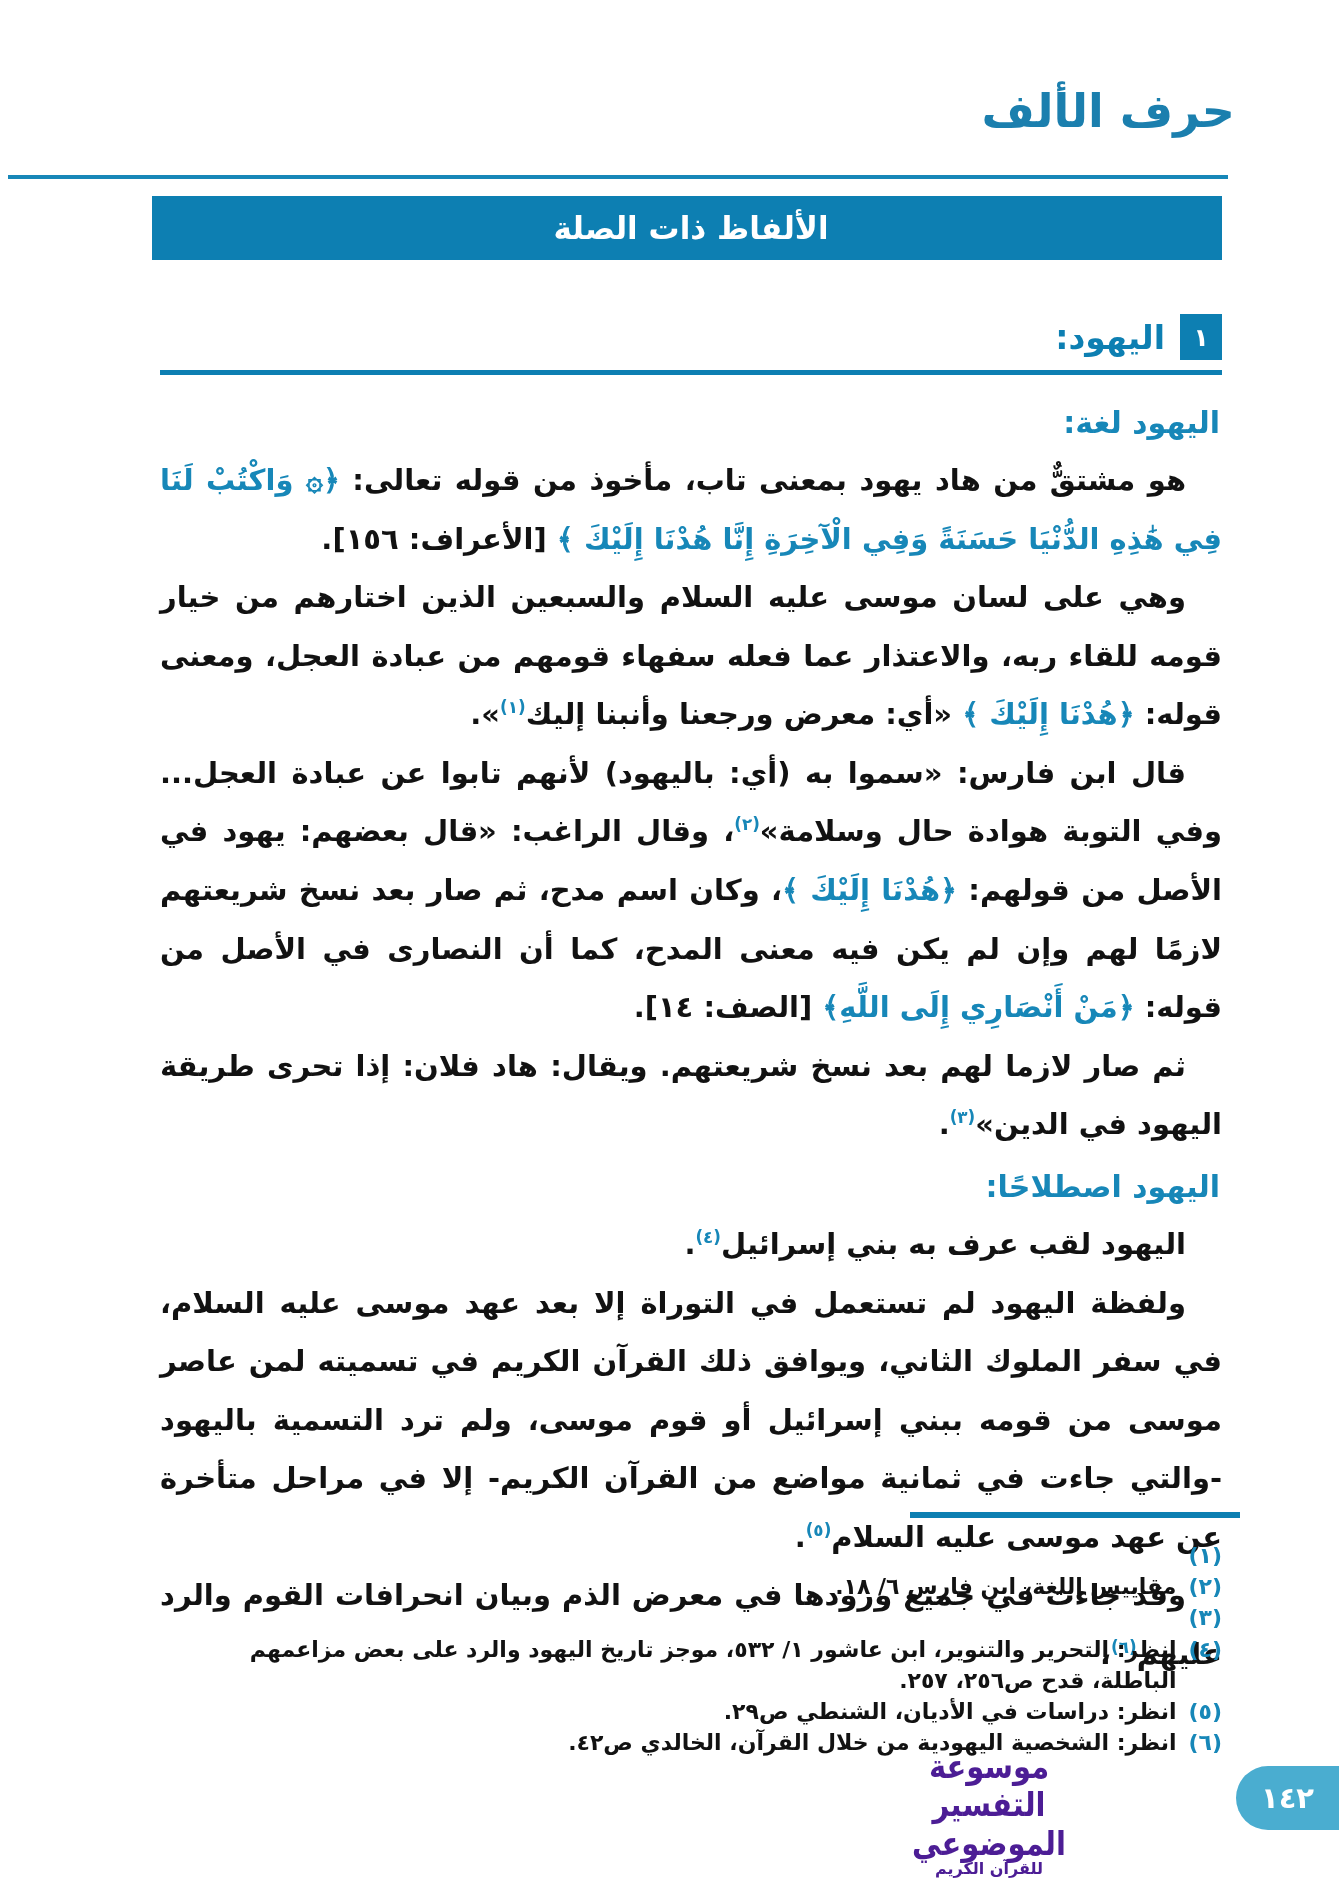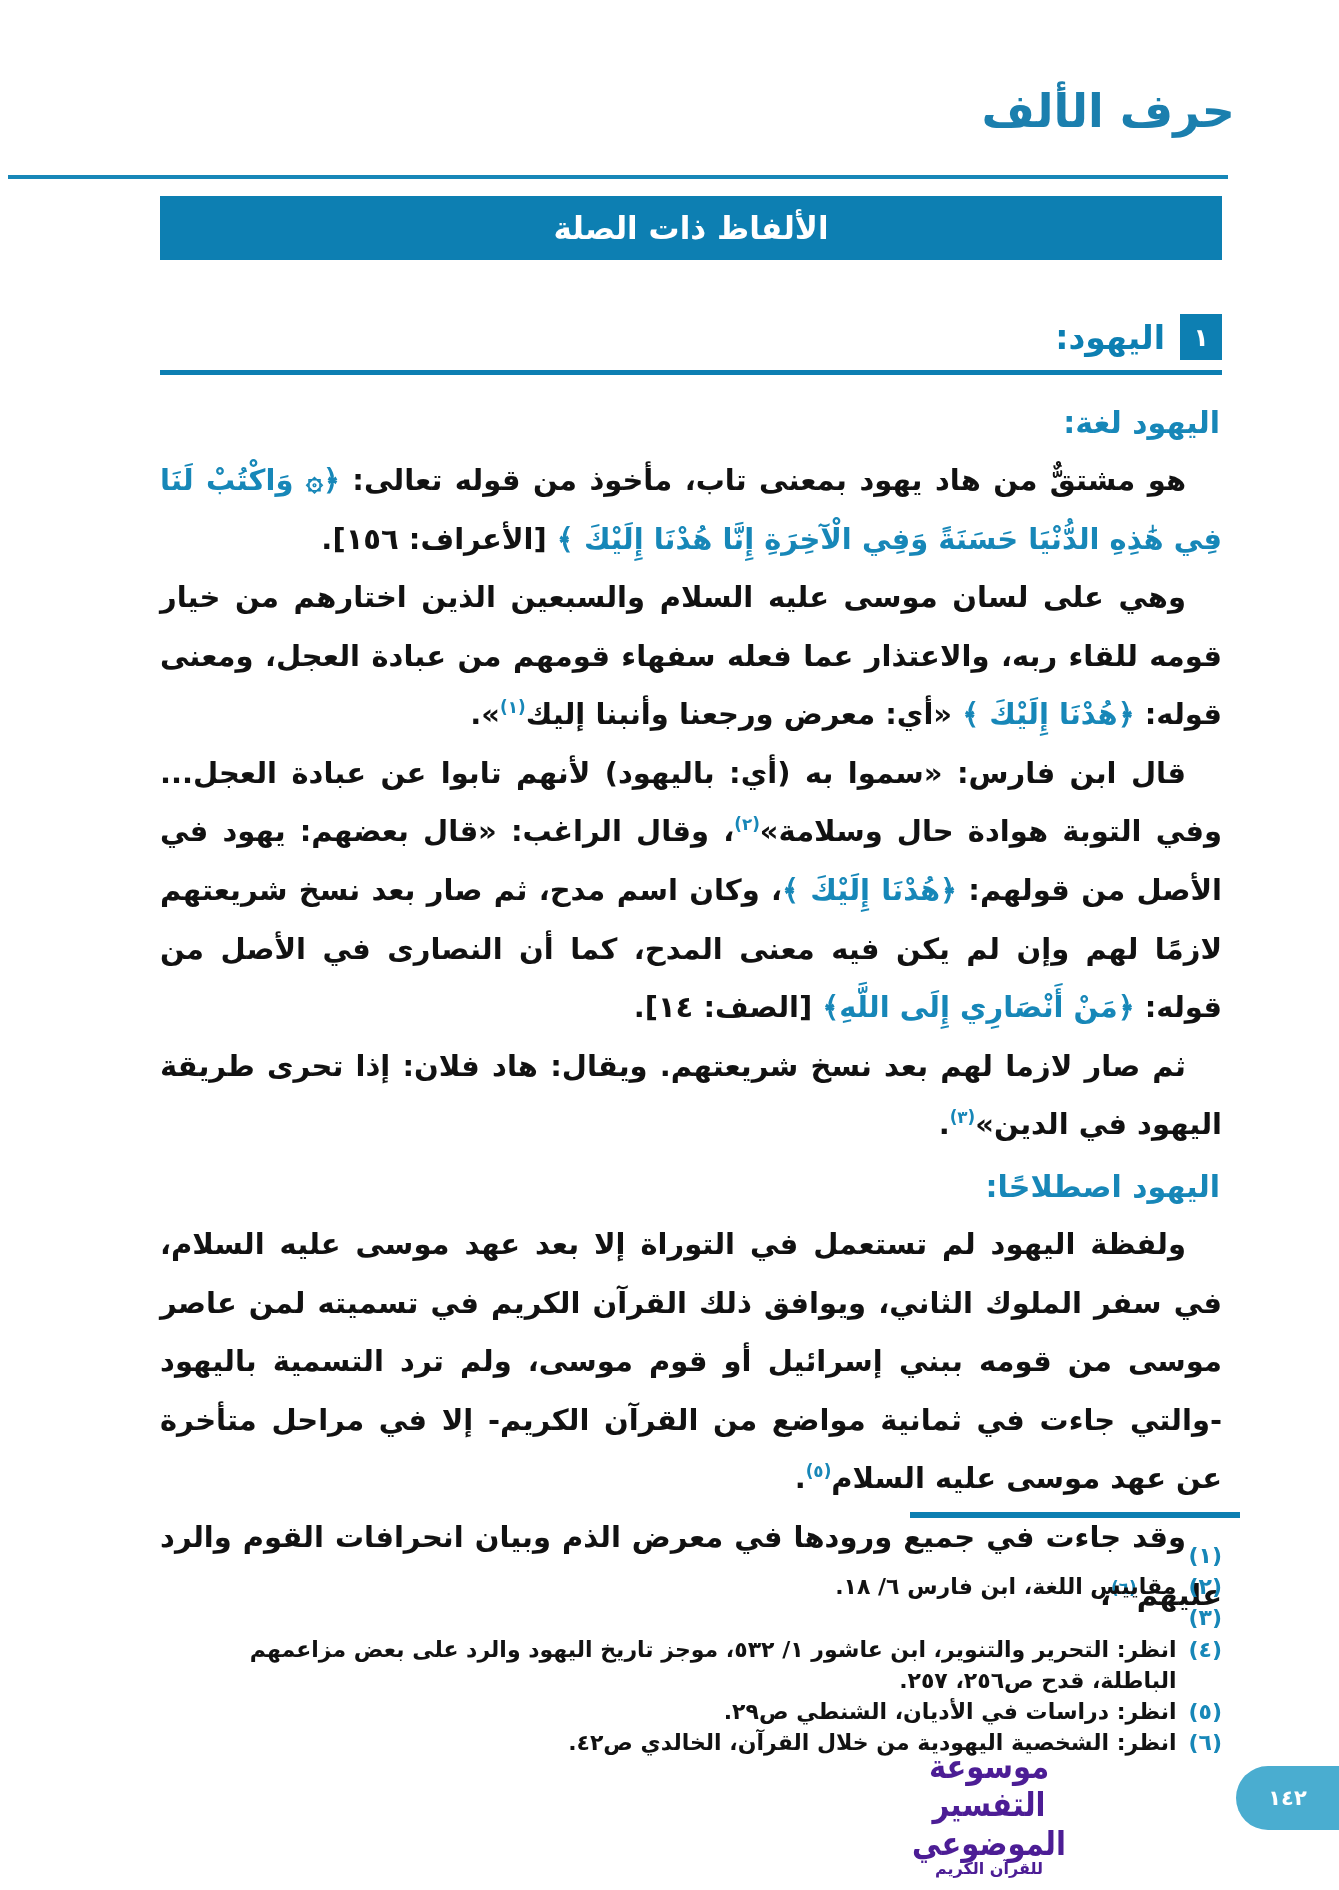--- a/index.html
+++ b/index.html
@@ -20,21 +20,21 @@
   }
   .header-rule{
     position:absolute;top:175px;left:8px;width:1220px;height:4px;
     background:#1787b8;
   }
   
   .banner{
     position:absolute;top:196px;right:117px;width:1062px;height:64px;
     background:#0d7fb2;color:#ffffff;
     display:flex;align-items:center;justify-content:center;
-    font-size:31px;font-weight:bold;
+    font-size:31px;font-weight:bold;padding-left:8px;
   }
   
   .section-row{
     position:absolute;top:314px;right:117px;
     display:flex;align-items:center;gap:15px;
   }
   .section-numbox{
     width:42px;height:46px;background:#0d7fb2;color:#ffffff;
     display:flex;align-items:center;justify-content:center;
     font-size:25px;font-weight:bold;flex:0 0 auto;
@@ -83,21 +83,21 @@
     text-align:center;color:#4c1d95;line-height:1.15;
   }
   .footer-logo .l1{font-size:29px;font-weight:bold;display:block;
     transform:scaleY(1.15);}
   .footer-logo .l2{font-size:16px;font-weight:bold;display:block;margin-top:4px;}
   .page-pill{
     position:absolute;top:1766px;right:0;width:103px;height:64px;
     background:#4aadd0;color:#ffffff;
     border-radius:32px 0 0 32px;
     display:flex;align-items:center;justify-content:center;
-    font-size:21px;font-weight:bold;
+    font-size:29px;font-weight:bold;
   }
 </style>
 </head>
 <body>
 
 <div class="page">
 
   <div class="header-title">حرف الألف</div>
   <div class="header-rule"></div>
 
@@ -113,20 +113,21 @@
   </div>
   <div class="section-rule"></div>
 
   <div class="body-text">
       <div class="subheading">اليهود لغة:</div>
       <p class="para"><span class="normal">هو مشتقٌّ من هاد يهود بمعنى تاب، مأخوذ من قوله تعالى: </span><span class="quran">﴿۞ وَاكْتُبْ لَنَا فِي هَٰذِهِ الدُّنْيَا حَسَنَةً وَفِي الْآخِرَةِ إِنَّا هُدْنَا إِلَيْكَ ﴾</span><span class="normal"> [الأعراف: ١٥٦].</span></p>
       <p class="para"><span class="normal">وهي على لسان موسى عليه السلام والسبعين الذين اختارهم من خيار قومه للقاء ربه، والاعتذار عما فعله سفهاء قومهم من عبادة العجل، ومعنى قوله: </span><span class="quran">﴿هُدْنَا إِلَيْكَ ﴾</span><span class="normal"> «أي: معرض ورجعنا وأنبنا إليك</span><span class="fn">(١)</span><span class="normal">».</span></p>
       <p class="para"><span class="normal">قال ابن فارس: «سموا به (أي: باليهود) لأنهم تابوا عن عبادة العجل... وفي التوبة هوادة حال وسلامة»</span><span class="fn">(٢)</span><span class="normal">، وقال الراغب: «قال بعضهم: يهود في الأصل من قولهم: </span><span class="quran">﴿هُدْنَا إِلَيْكَ ﴾</span><span class="normal">، وكان اسم مدح، ثم صار بعد نسخ شريعتهم لازمًا لهم وإن لم يكن فيه معنى المدح، كما أن النصارى في الأصل من قوله: </span><span class="quran">﴿مَنْ أَنْصَارِي إِلَى اللَّهِ﴾</span><span class="normal"> [الصف: ١٤].</span></p>
       <p class="para"><span class="normal">ثم صار لازما لهم بعد نسخ شريعتهم. ويقال: هاد فلان: إذا تحرى طريقة اليهود في الدين»</span><span class="fn">(٣)</span><span class="normal">.</span></p>
       <div class="subheading">اليهود اصطلاحًا:</div>
+      <p class="para"><span class="normal">اليهود لقب عرف به بني إسرائيل</span><span class="fn">(٤)</span><span class="normal">.</span></p>
       <p class="para"><span class="normal">ولفظة اليهود لم تستعمل في التوراة إلا بعد عهد موسى عليه السلام، في سفر الملوك الثاني، ويوافق ذلك القرآن الكريم في تسميته لمن عاصر موسى من قومه ببني إسرائيل أو قوم موسى، ولم ترد التسمية باليهود -والتي جاءت في ثمانية مواضع من القرآن الكريم- إلا في مراحل متأخرة عن عهد موسى عليه السلام</span><span class="fn">(٥)</span><span class="normal">.</span></p>
       <p class="para"><span class="normal">وقد جاءت في جميع ورودها في معرض الذم وبيان انحرافات القوم والرد عليهم</span><span class="fn">(٦)</span><span class="normal">،</span></p>
     </div>
 
   <div class="fn-sep"></div>
   <div class="footnotes">
       <div class="fn-row">
         <span class="fn-num">(١)</span>
       </div>
       <div class="fn-row">

